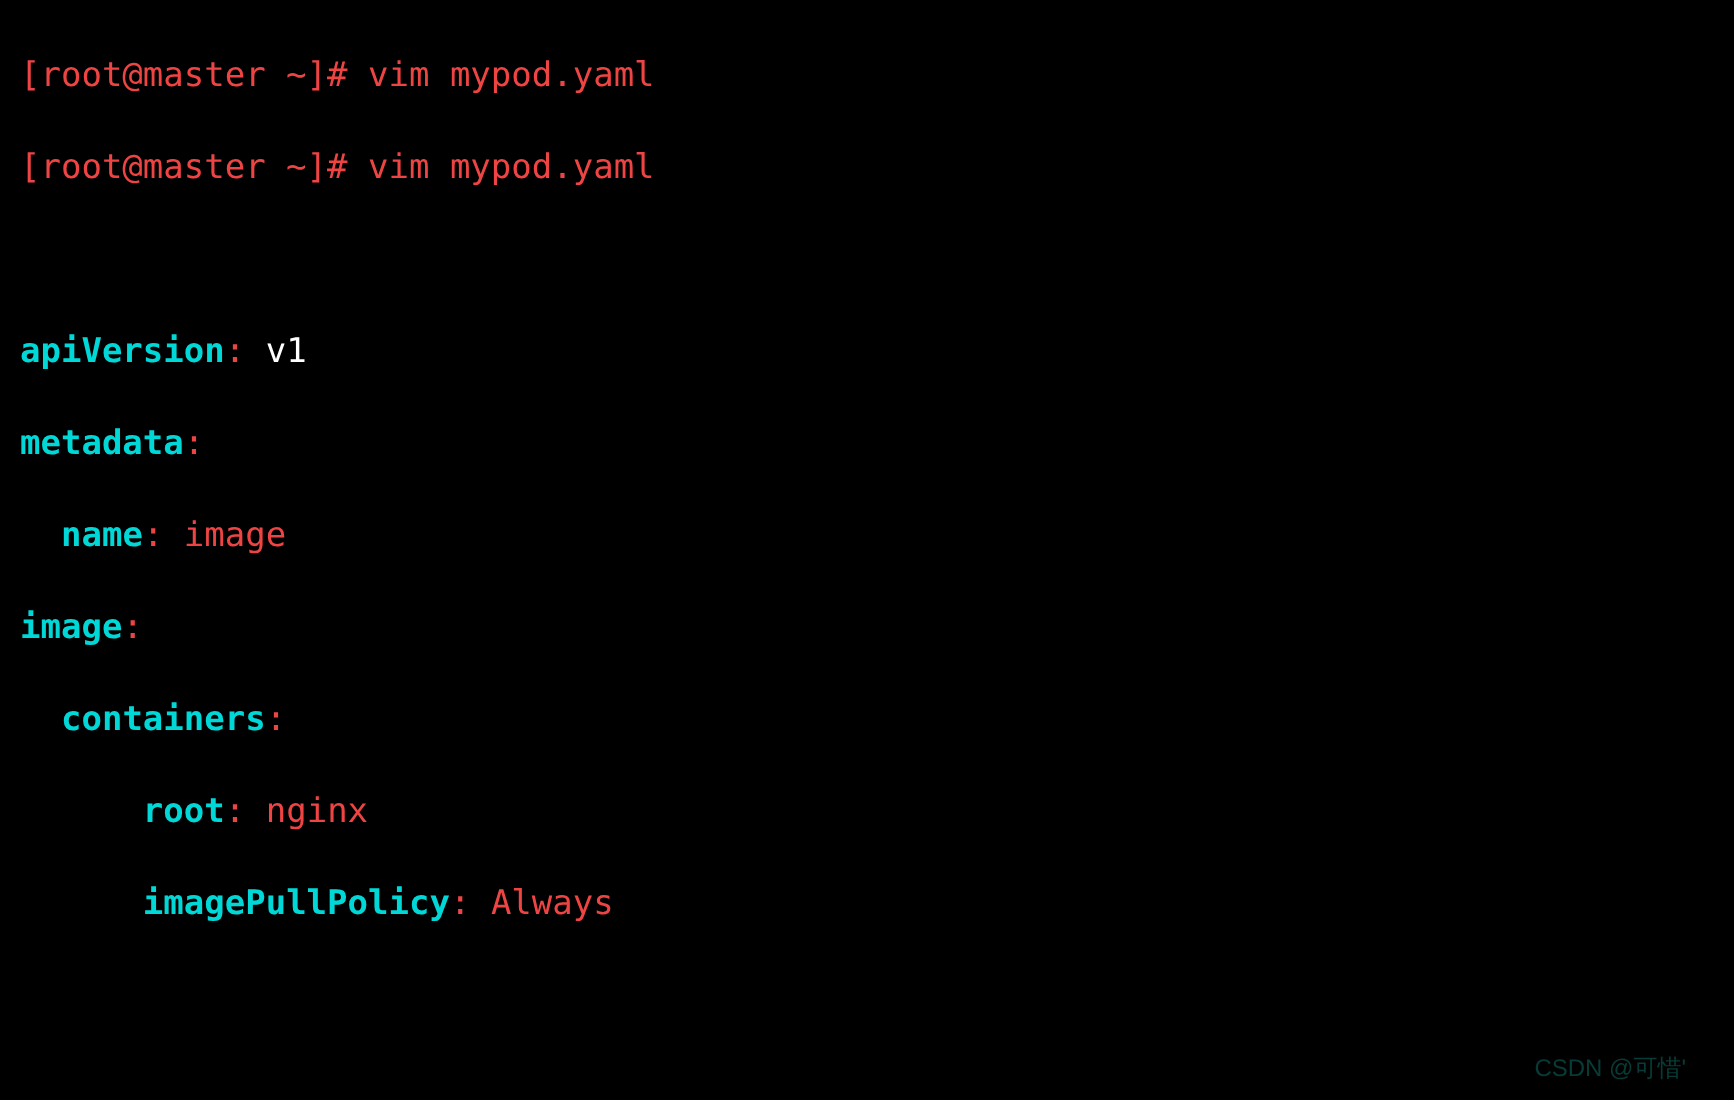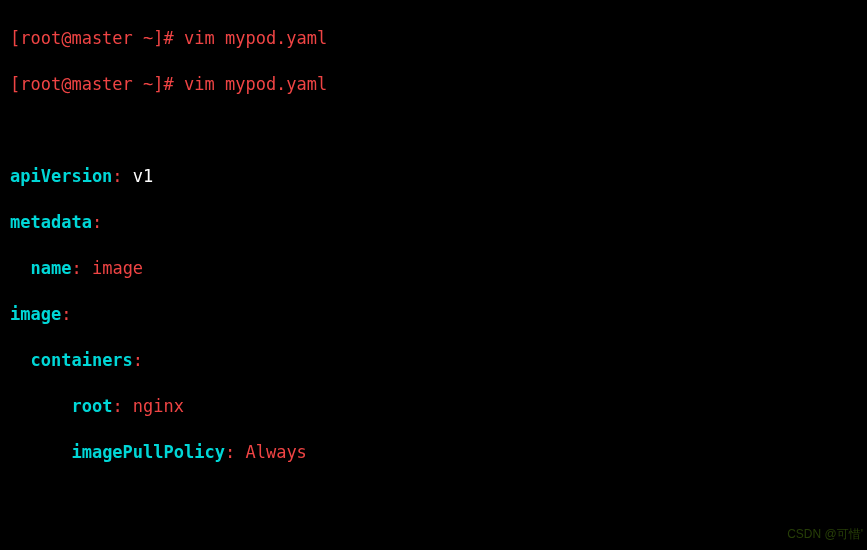--- a/index.html
+++ b/index.html
@@ -17,23 +17,23 @@
   .term {
     padding: 4px 6px 0 10px;
     white-space: pre;
   }
   .white   { color: #ef4444; }
   .key     { color: #00d7d7; font-weight: bold; }
   .yellow  { color: #bba800; }
   .magenta { color: #ffffff; }
   .watermark {
     position: absolute;
-    right: 4px;
+    right: 24px;
     bottom: 4px;
-    color: #4d7c0f;
+    color: #0f766e;
     opacity: 0.5;
     font-size: 12px;
     font-family: sans-serif;
   }
 </style>
 </head>
 <body>
 
 <div class="term">
 <div><span class="white">[root@master ~]# </span><span class="white">vim mypod.yaml</span></div>

